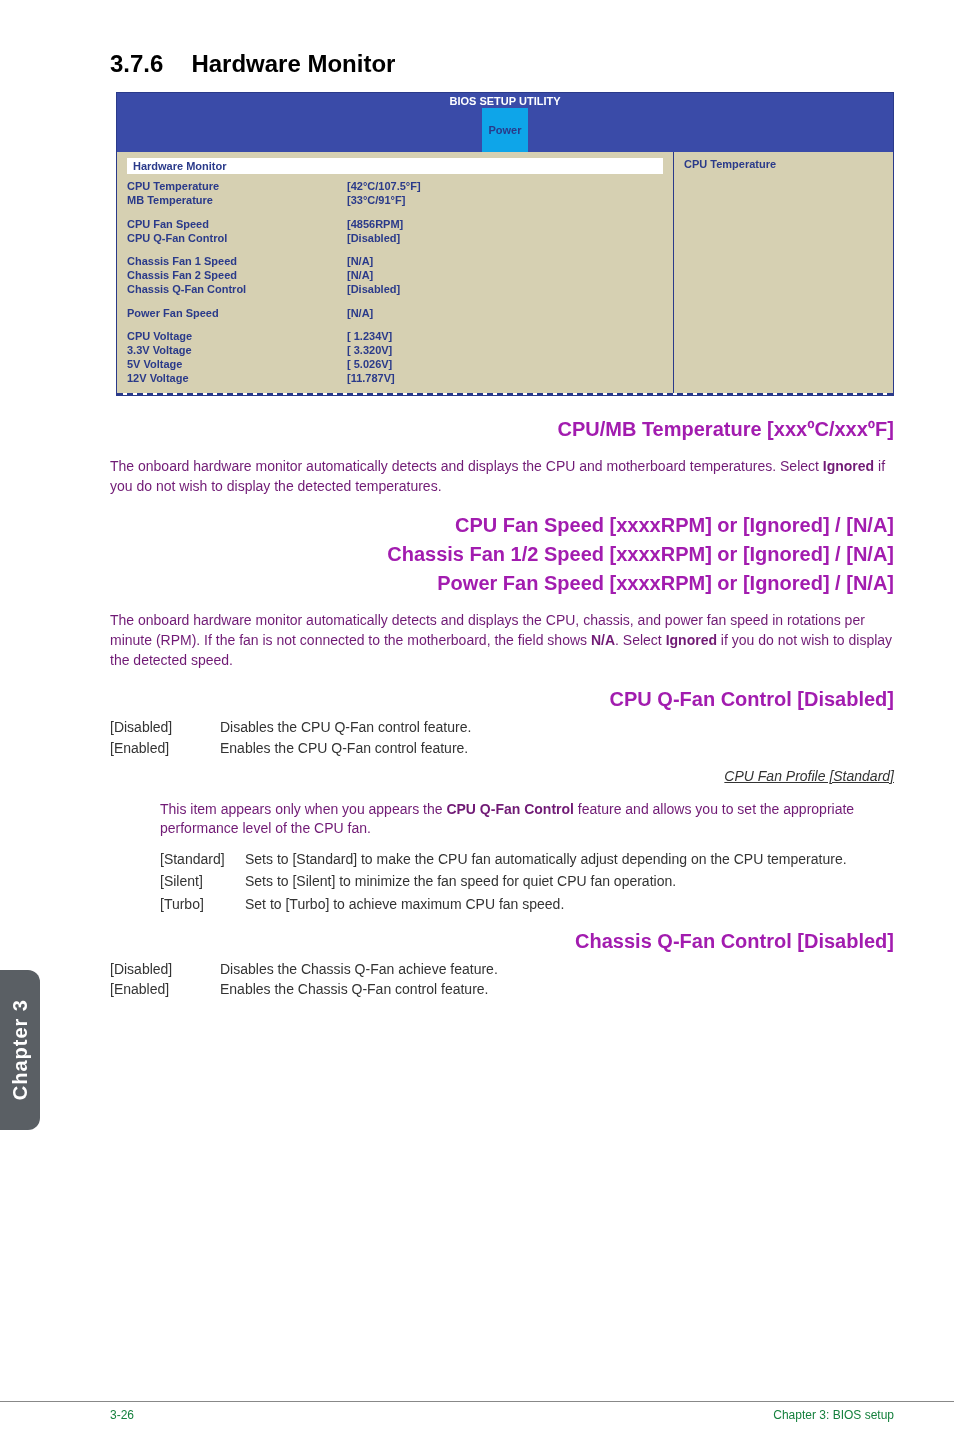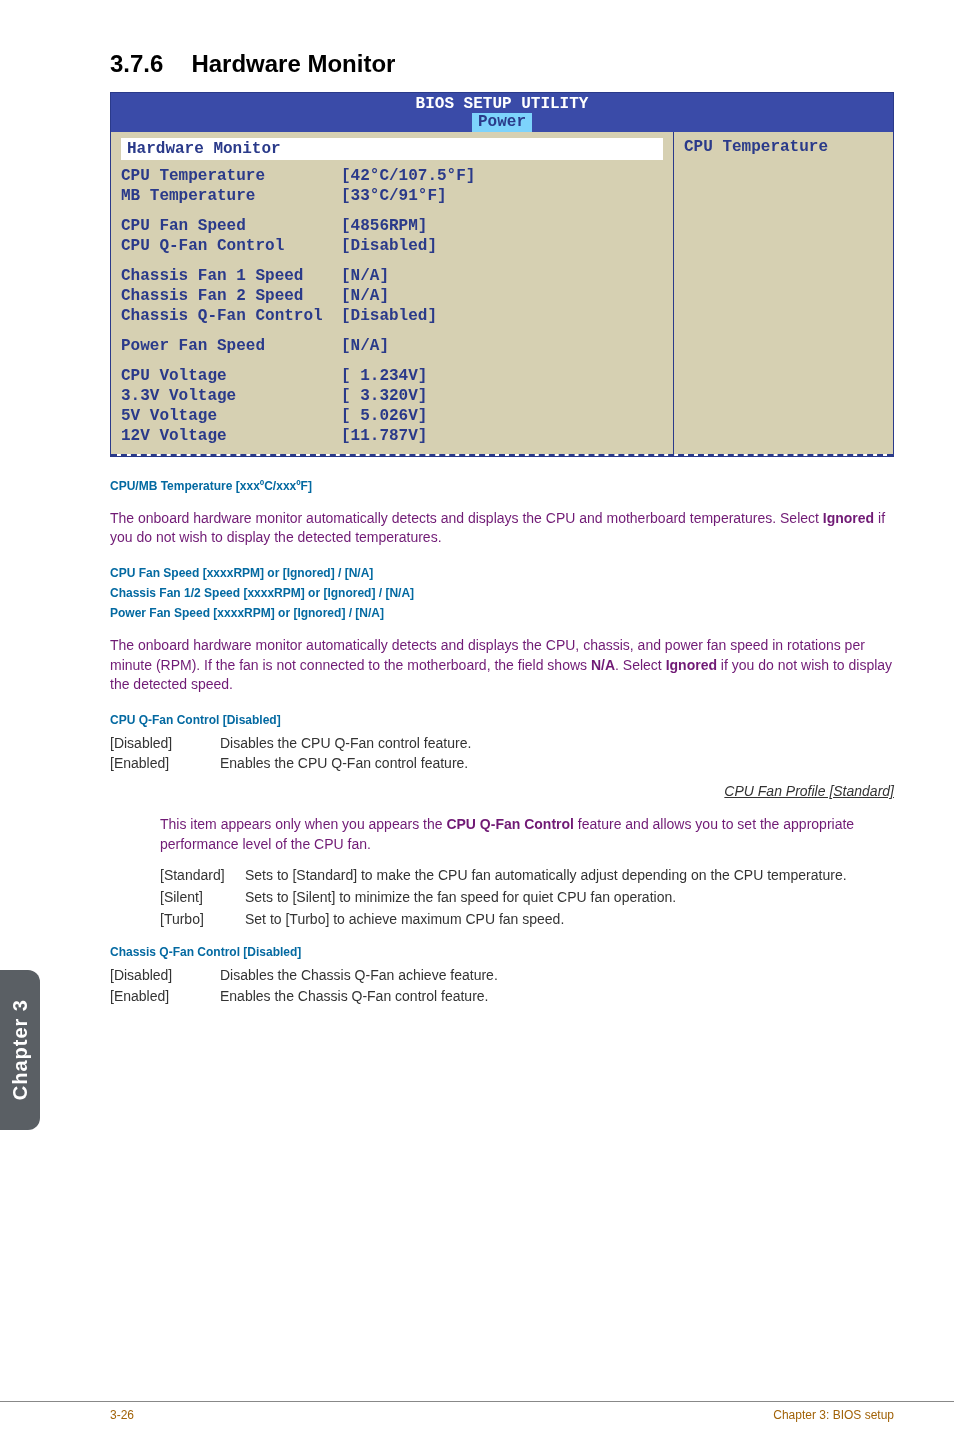--- a/index.html
+++ b/index.html
@@ -17,36 +17,37 @@
   h2.section-heading {
     font-size: 24px;
     font-weight: bold;
     color: #000;
     margin-bottom: 14px;
   }
   .section-num { display: inline-block; margin-right: 28px; }
   .bios-box {
     border: 1px solid #2a3a8a;
     margin-bottom: 22px;
-    font-family: Liberation Mono, monospace;
-    font-size: 16px;
+    font-family: Liberation Sans, sans-serif;
+    font-size: 11px;
+    margin-left: 6px;
   }
   .bios-title {
     background: #3a4ba8;
     color: #fff;
     text-align: center;
     padding: 2px 0 0 0;
     font-weight: bold;
     line-height: 1.15;
   }
   .bios-tab {
-    background: #7dd3fc;
+    background: #0ea5e9;
     color: #2a3a8a;
     display: inline-block;
-    padding: 0 6px;
+    padding: 16px 6px;
     font-weight: bold;
   }
   .bios-body {
     display: flex;
   }
   .bios-left {
     flex: 1;
     background: #d6d0b2;
     padding: 6px 10px 8px 10px;
   }
@@ -73,24 +74,25 @@
   }
   .bios-line .label { width: 220px; }
   .bios-line .value { flex: 1; }
   .bios-gap { height: 10px; }
   .bios-dashes {
     border-bottom: 2px dashed #2a3a8a;
     margin: 0;
   }
 
   h3.sub-heading {
-    font-size: 12px;
-    font-weight: bold;
-    color: #0369a1;
+    font-size: 20px;
+    font-weight: bold;
+    color: #a21caf;
     margin-bottom: 6px;
+    text-align: right;
   }
   p.body-text {
     font-size: 14px;
     line-height: 1.4;
     color: #701a75;
     margin-bottom: 18px;
     margin-top: 16px;
   }
   .opt-table {
     font-size: 14px;
@@ -141,21 +143,21 @@
 
   .footer {
     position: absolute;
     bottom: 16px;
     left: 0;
     width: 954px;
     padding: 0 60px 0 110px;
     display: flex;
     justify-content: space-between;
     font-size: 12px;
-    color: #a16207;
+    color: #15803d;
     border-top: 1px solid #888;
     padding-top: 6px;
   }
   .page-wrap { min-height: 1438px; position: relative; }
 </style>
 </head>
 <body>
 <div class="page-wrap">
 
 <div class="side-tab">

